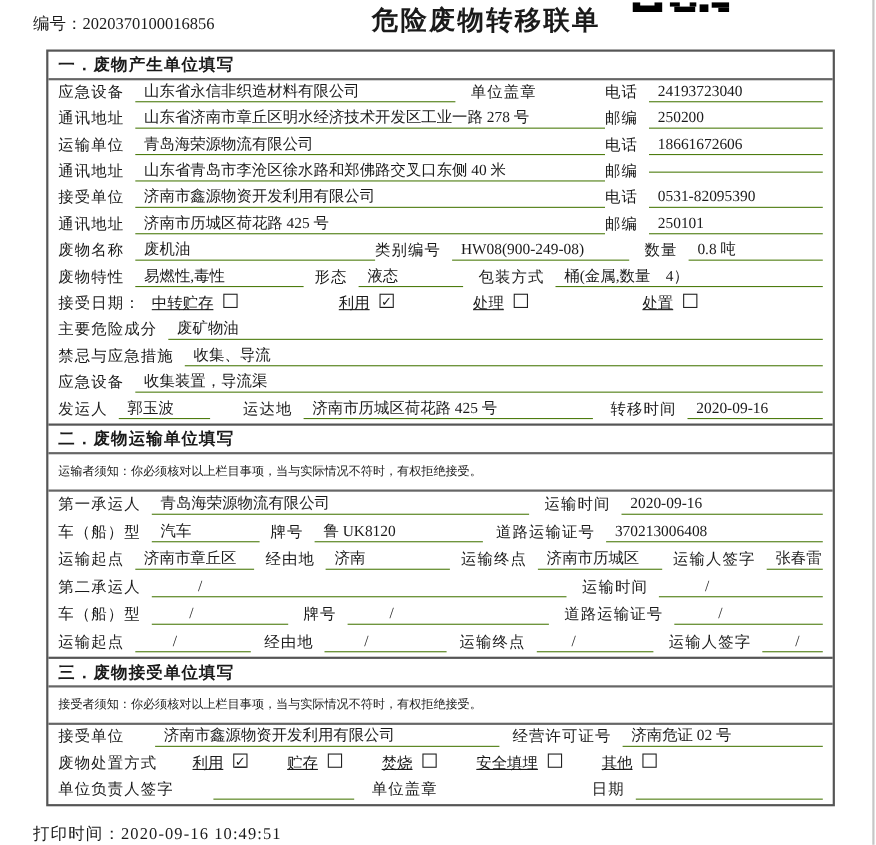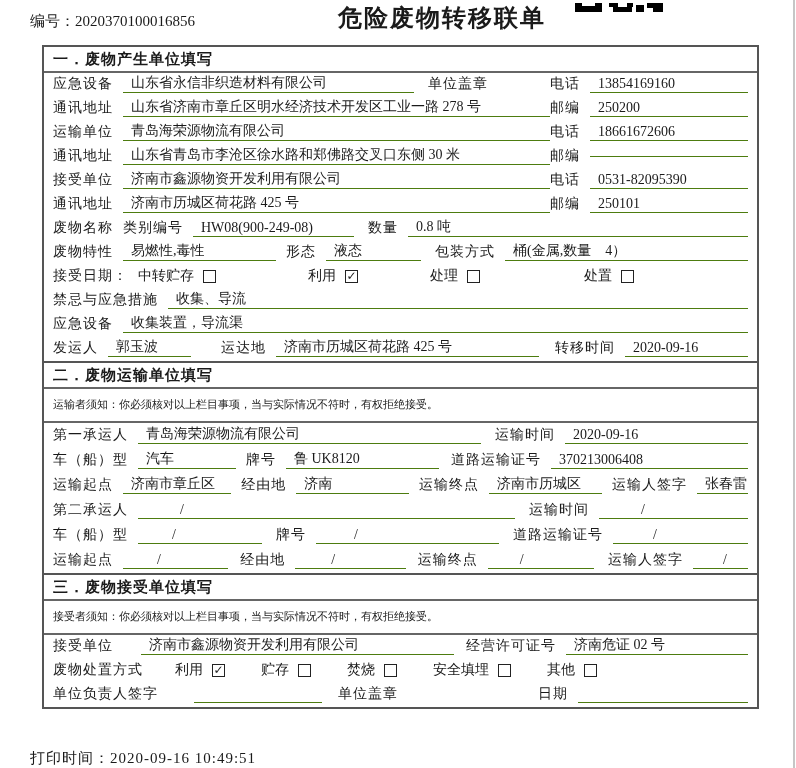--- a/index.html
+++ b/index.html
@@ -22,21 +22,21 @@
   .sec-title{font-weight:bold;font-size:15px;padding:3px 9px 3px;border-bottom:2px solid #666;height:18px;letter-spacing:1px;}
   .note{padding:8px 9px 9px;border-bottom:2px solid #666;font-size:11px;}
   .row{display:flex;align-items:flex-end;padding:0 9px 4px;height:20px;white-space:nowrap;}
   .row.tall{height:21px;}
   .lbl{margin-right:10px;letter-spacing:1px;}
   .fld{border-bottom:1px solid #4d7c0f;padding:0 5px 0 8px;min-width:20px;overflow:hidden;}
   .grow{flex:1 1 auto;}
   .stamp{margin-left:14px;letter-spacing:1px;}
   .lz{display:flex;width:497px;align-items:flex-end;flex:0 0 auto;}
   .rz{display:flex;flex:1 1 auto;align-items:center;}
-  .opt{display:flex;align-items:center;}
+  .opt{display:flex;align-items:flex-start;text-decoration:underline;}
   .cb{width:11px;height:11px;border:1.5px solid #222;display:inline-flex;align-items:center;justify-content:center;
       font-size:12px;line-height:1;margin-left:9px;font-family:"DejaVu Sans",sans-serif;}
   .w70{width:70px;} .w82{width:82px;} .w85{width:85px;} .w105{width:105px;} .w110{width:110px;}
   .w115{width:115px;} .w120{width:120px;} .w140{width:140px;} .w148{width:148px;} .w190{width:190px;}
   .w205{width:205px;} .w250{width:250px;} .w278{width:278px;} .w300{width:300px;} .w330{width:330px;}
   .g1{margin-left:92px;} .g2{margin-left:72px;} .g3{margin-left:104px;}
   .gA{margin-left:22px;} .gB{margin-left:36px;}
   .sp130{width:130px;flex:0 0 auto;}
   .footer{position:absolute;left:30px;top:749px;font-size:15px;letter-spacing:1px;}
 </style>
@@ -69,21 +69,21 @@
     <div class="sec-title">一．废物产生单位填写</div>
 
     <div class="row">
       <div class="lz">
         <span class="lbl">应急设备</span>
         <span class="fld w278">山东省永信非织造材料有限公司</span>
         <span class="stamp">单位盖章</span>
       </div>
       <div class="rz">
         <span class="lbl">电话</span>
-        <span class="fld grow">13854169160</span>
+        <span class="fld grow">24193723040</span>
       </div>
     </div>
 
     <div class="row">
       <div class="lz">
         <span class="lbl">通讯地址</span>
         <span class="fld grow">山东省济南市章丘区明水经济技术开发区工业一路 278 号</span>
       </div>
       <div class="rz">
         <span class="lbl">邮编</span>
@@ -98,21 +98,21 @@
       </div>
       <div class="rz">
         <span class="lbl">电话</span>
         <span class="fld grow">18661672606</span>
       </div>
     </div>
 
     <div class="row">
       <div class="lz">
         <span class="lbl">通讯地址</span>
-        <span class="fld grow">山东省青岛市李沧区徐水路和郑佛路交叉口东侧 30 米</span>
+        <span class="fld grow">山东省青岛市李沧区徐水路和郑佛路交叉口东侧 40 米</span>
       </div>
       <div class="rz">
         <span class="lbl">邮编</span>
         <span class="fld grow"></span>
       </div>
     </div>
 
     <div class="row">
       <div class="lz">
         <span class="lbl">接受单位</span>
@@ -130,20 +130,21 @@
         <span class="fld grow">济南市历城区荷花路 425 号</span>
       </div>
       <div class="rz">
         <span class="lbl">邮编</span>
         <span class="fld grow">250101</span>
       </div>
     </div>
 
     <div class="row">
       <span class="lbl">废物名称</span>
+      <span class="fld w205">废机油</span>
       <span class="lbl">类别编号</span>
       <span class="fld w148">HW08(900-249-08)</span>
       <span class="lbl" style="margin-left:14px">数量</span>
       <span class="fld grow">0.8 吨</span>
     </div>
 
     <div class="row">
       <span class="lbl">废物特性</span>
       <span class="fld w140">易燃性,毒性</span>
       <span class="lbl" style="margin-left:10px">形态</span>
@@ -165,20 +166,24 @@
       <span class="opt g2">
         <span>处理</span>
         <span class="cb"></span>
       </span>
       <span class="opt g3">
         <span>处置</span>
         <span class="cb"></span>
       </span>
     </div>
 
+    <div class="row">
+      <span class="lbl">主要危险成分</span>
+      <span class="fld grow">废矿物油</span>
+    </div>
 
     <div class="row">
       <span class="lbl">禁忌与应急措施</span>
       <span class="fld grow">收集、导流</span>
     </div>
 
     <div class="row">
       <span class="lbl">应急设备</span>
       <span class="fld grow">收集装置，导流渠</span>
     </div>

